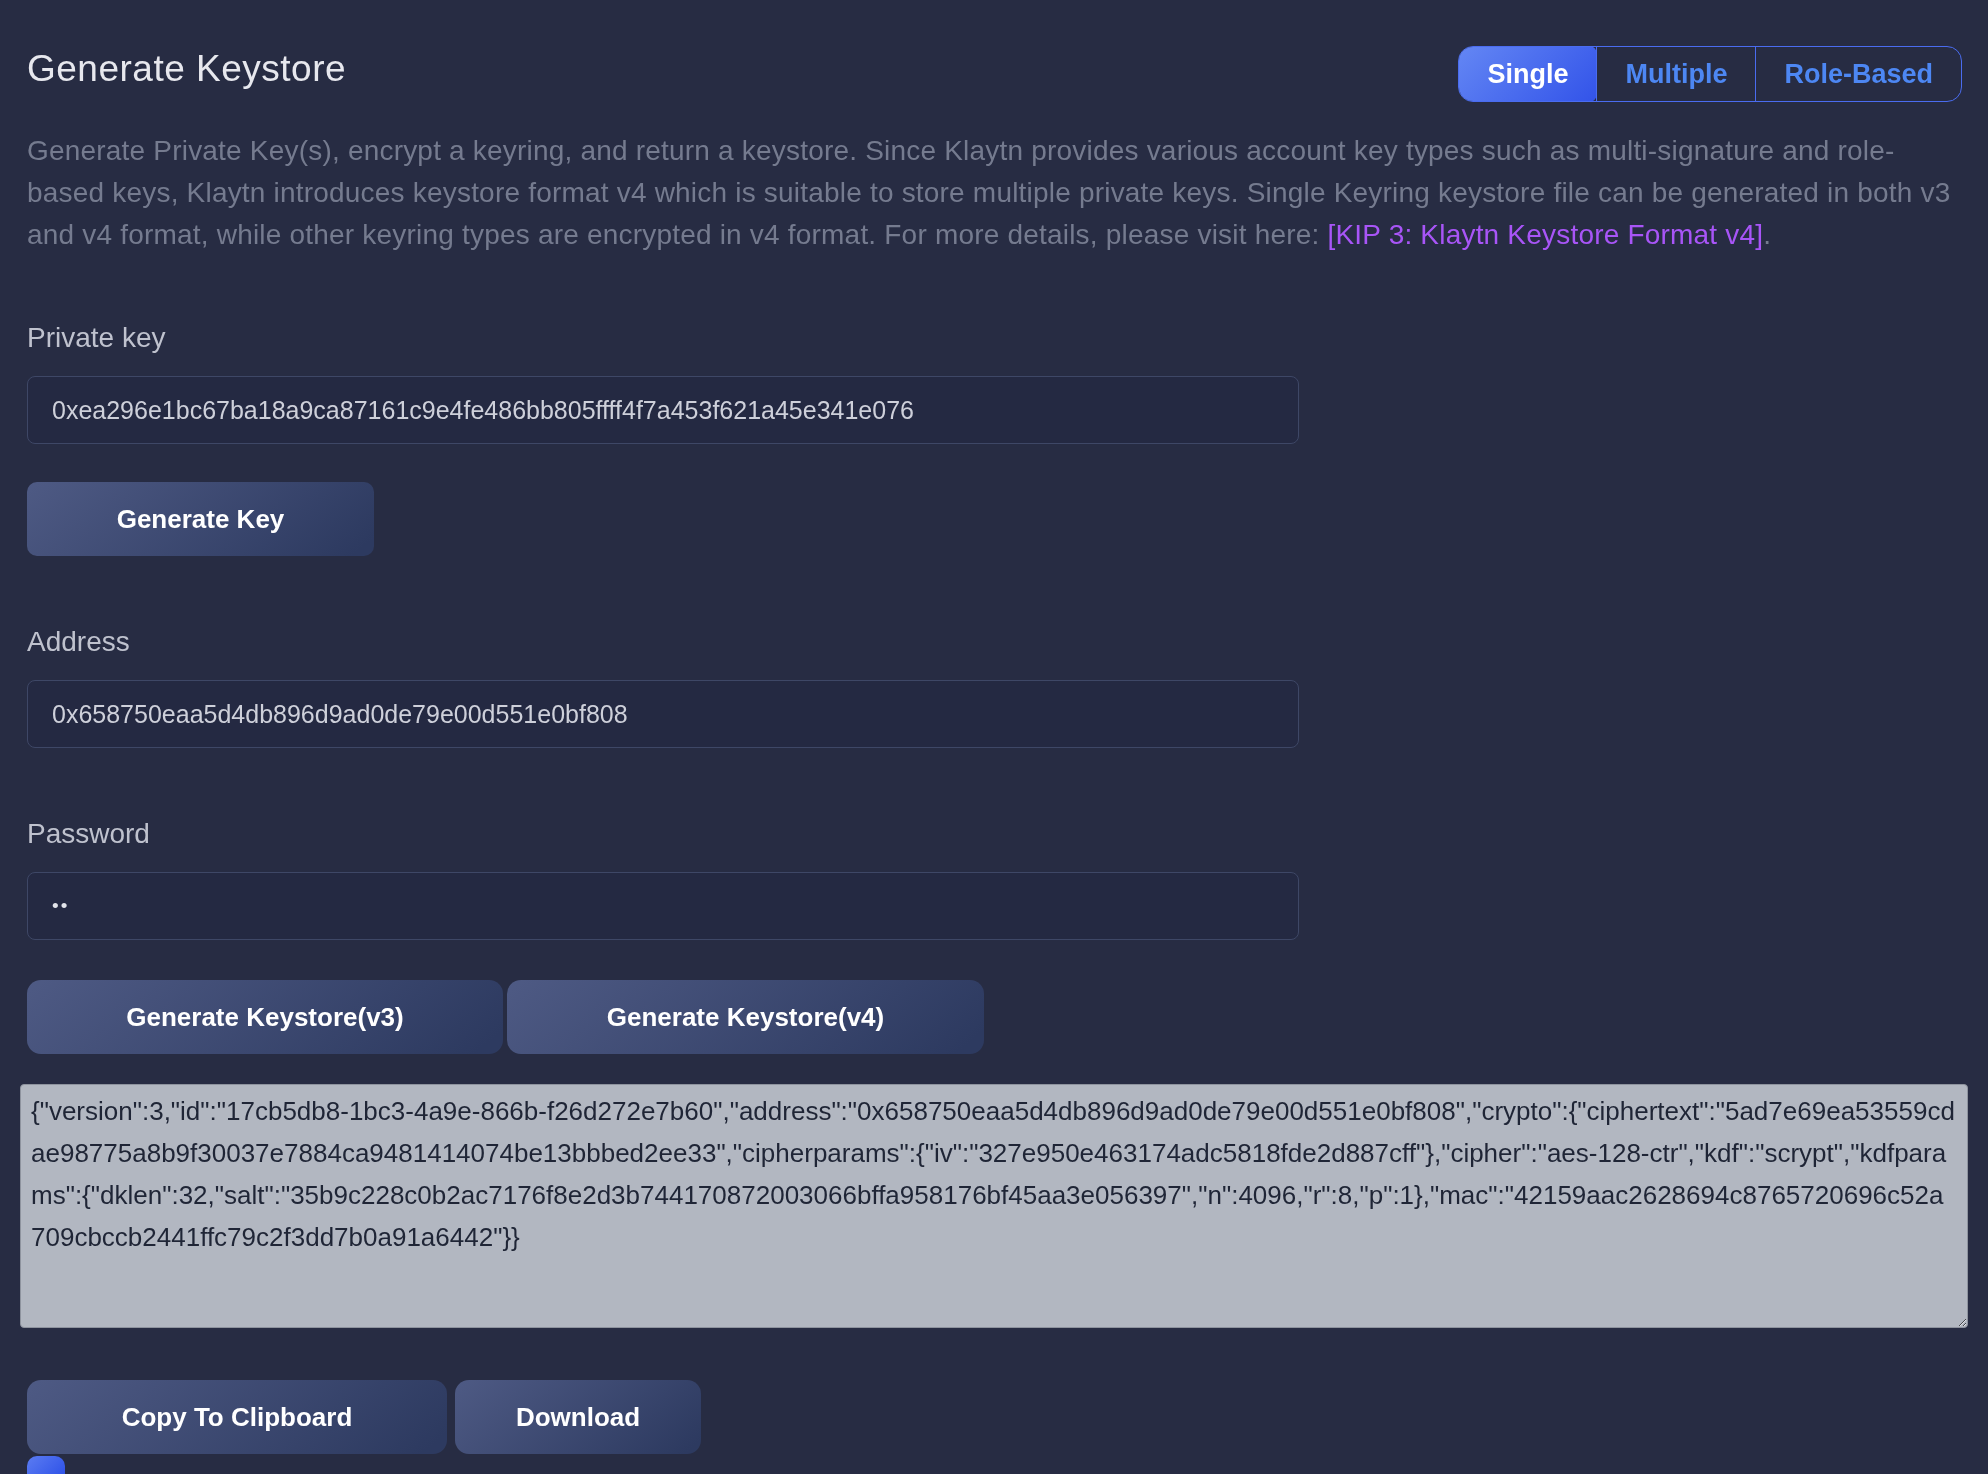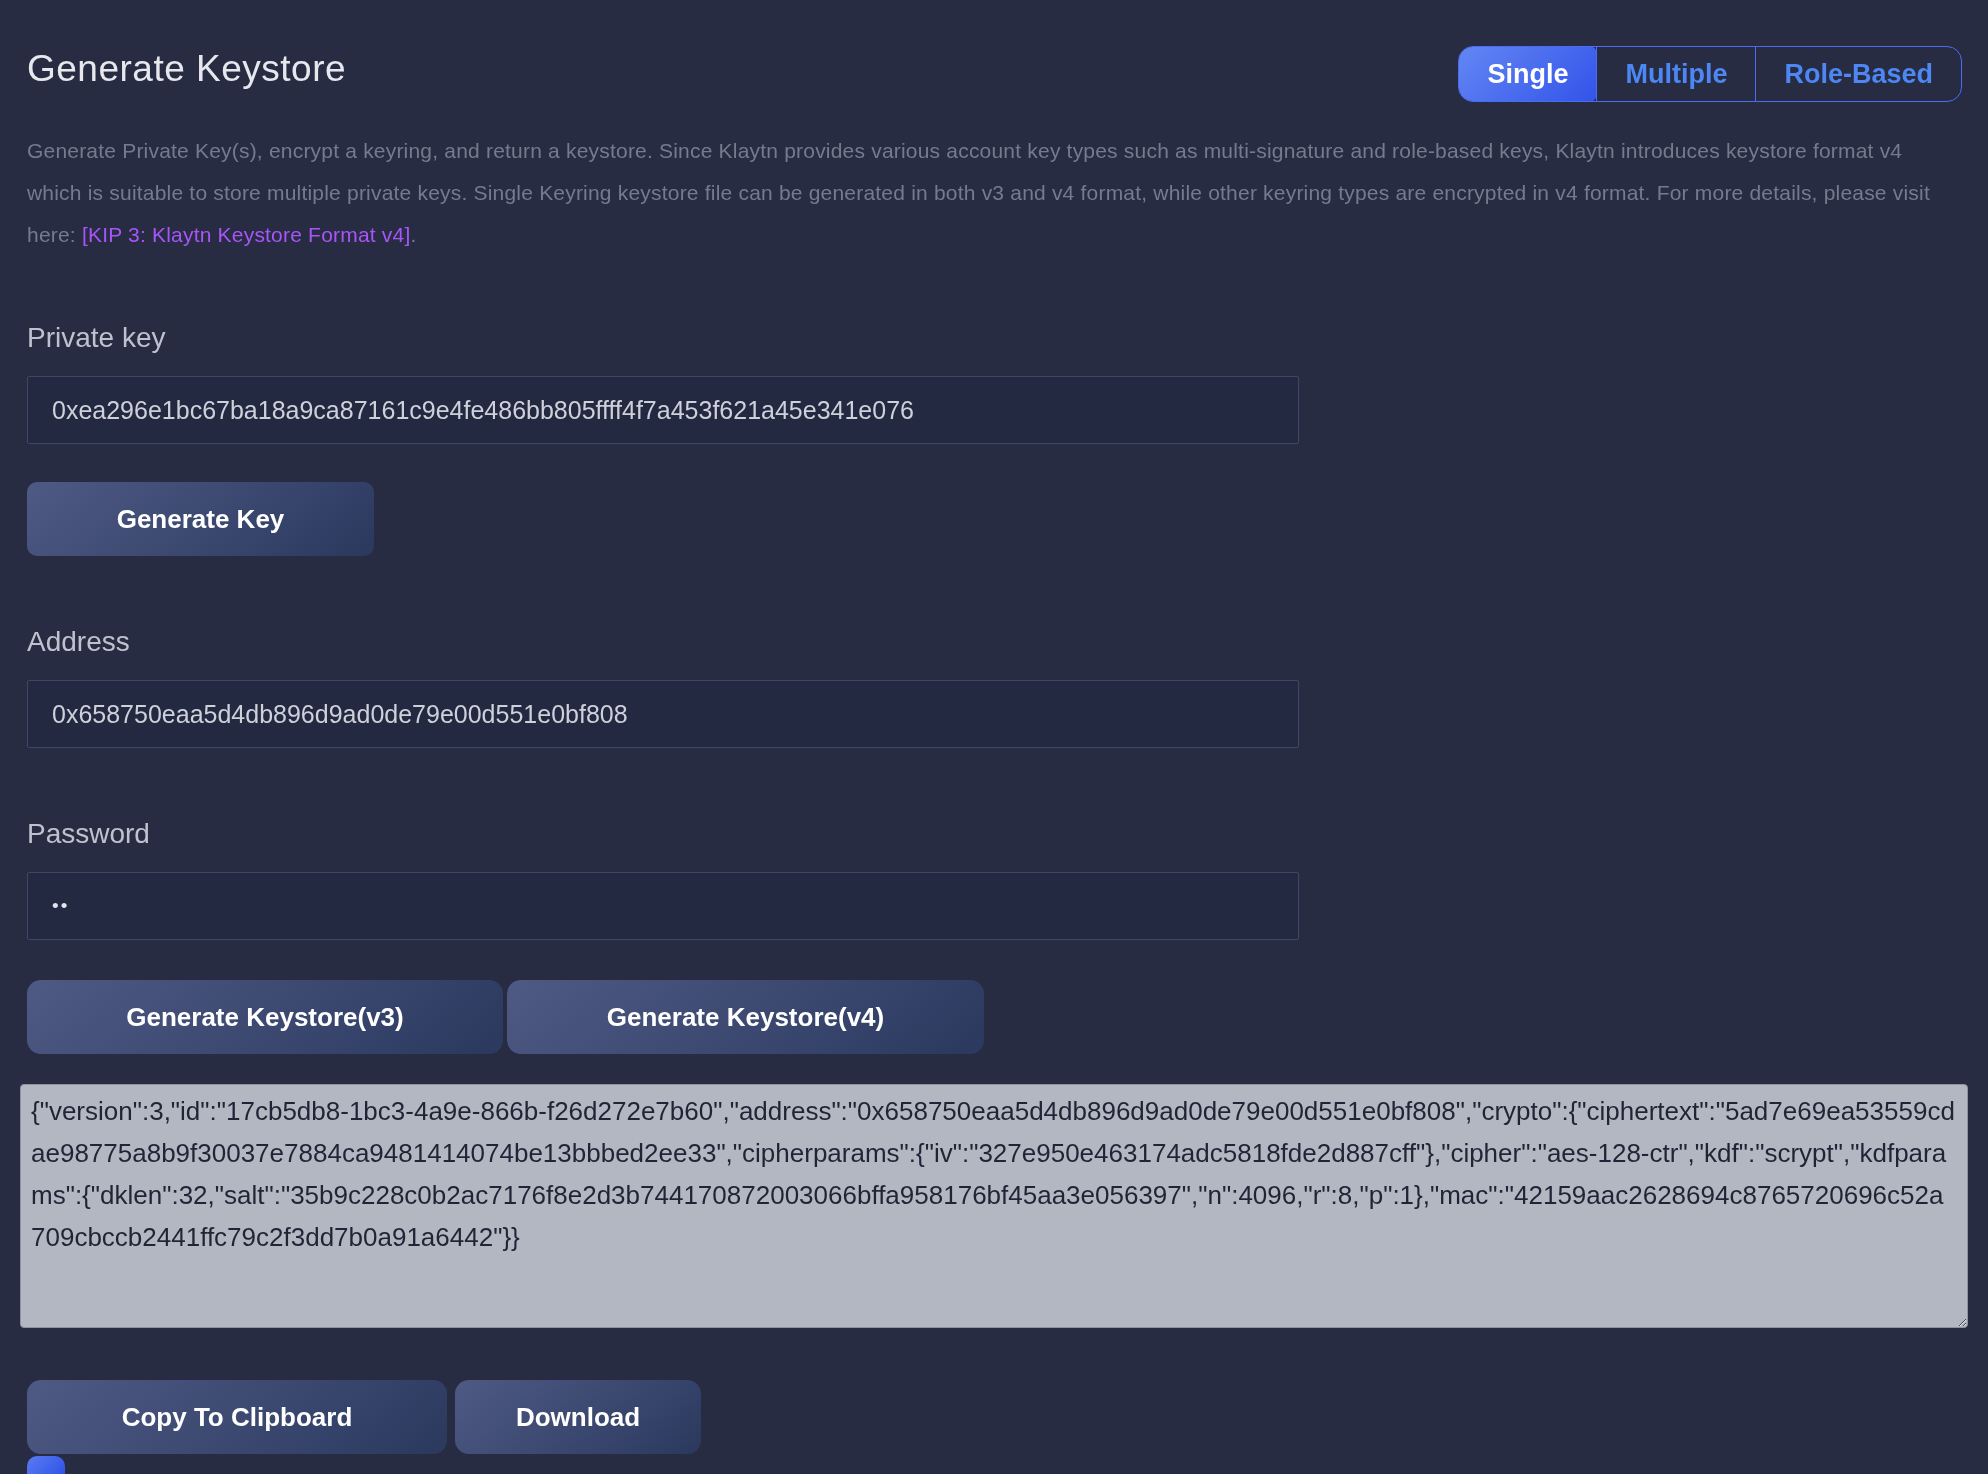--- a/index.html
+++ b/index.html
@@ -28,30 +28,30 @@
   }
   .tab + .tab { border-left:1px solid #4a6cf0; }
   .tab.active {
     background:linear-gradient(135deg,#6487f4 0%,#3253e9 100%);
     color:#ffffff; border-radius:8px; margin:-1px; padding:12px 29px;
   }
 
   
   .description {
     margin:28px 0 0 0; max-width:1935px;
-    font-size:21px; line-height:42px; color:#757b8f; letter-spacing:.2px;
+    font-size:28px; line-height:42px; color:#757b8f; letter-spacing:.2px;
   }
   .description a { color:#a855f7; text-decoration:none; }
 
   
   .field-label { margin-top:70px; font-size:28px; color:#bfc2ce; }
   .field-label.first { margin-top:66px; }
   .text-input {
     display:block; margin-top:22px; width:1272px; height:68px;
-    background:#242942; border:1px solid #3e4766; border-radius:2px;
+    background:#242942; border:1px solid #3e4766; border-radius:8px;
     color:#ced0da; font-family:inherit; font-size:25px;
     padding:0 24px; outline:none;
   }
   .text-input.password { font-size:19px; letter-spacing:2px; color:#e2e4ea; }
 
   .btn {
     border:none; cursor:pointer; font-family:inherit;
     color:#ffffff; font-size:26px; font-weight:700;
     background:linear-gradient(140deg,#4e5a84 0%,#2d3a60 95%);
     border-radius:14px; height:74px;

